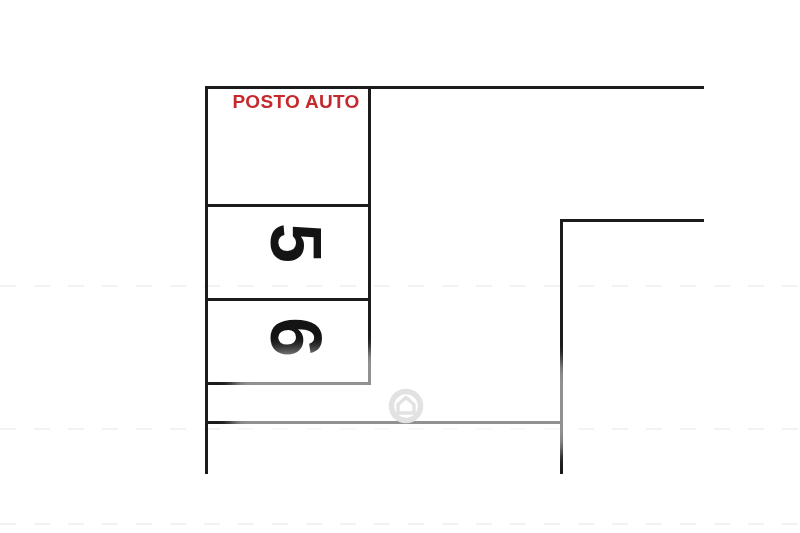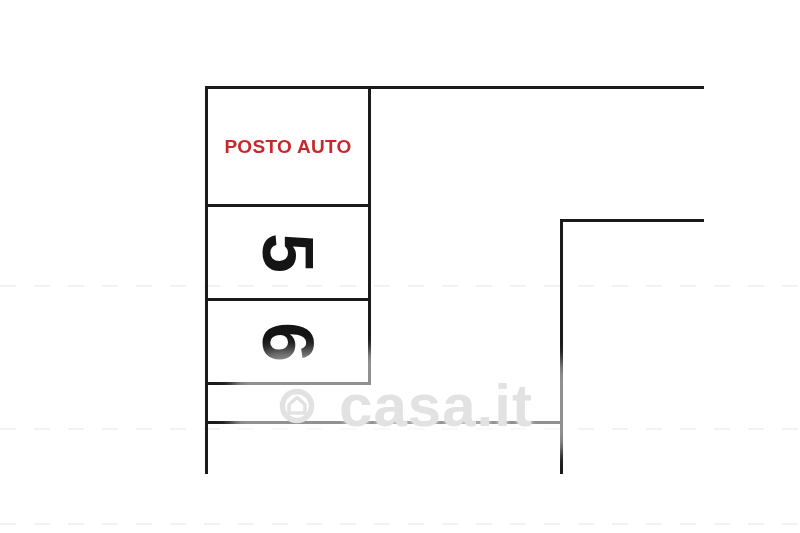--- a/index.html
+++ b/index.html
@@ -6,21 +6,21 @@
   .stage {
     position:relative; width:800px; height:533px; overflow:hidden;
     background:var(--canvas-bg,#ffffff);
     font-family:"Liberation Sans", sans-serif;
   }
   
   .ln { position:absolute; background:var(--line-color,#1b1b1b); z-index:2; }
   
   .cell {
     position:absolute; display:flex; flex-direction:column;
-    align-items:center; justify-content:center; text-align:center; z-index:3;
+    align-items:center; justify-content:space-between; text-align:center; z-index:3;margin-left:8px;
   }
   .label-red {
     color:var(--label-red,#c5292d); font-weight:bold; font-size:19px;
     line-height:1.32; letter-spacing:.3px; white-space:nowrap;
   }
   .digit {
     font-weight:bold; font-size:72px; color:#141414; line-height:1;
     transform:rotate(90deg); display:inline-block;
   }
   
@@ -78,17 +78,16 @@
     <span class="digit">6</span>
   </div>
 
   <div class="watermark">
     <div class="wm-halo"></div>
     <div class="wm-body">
       <svg class="wm-logo" width="36" height="36" viewBox="0 0 36 36">
         <circle cx="18" cy="18" r="14.5" fill="none" stroke="currentColor" stroke-width="5.5"></circle>
         <path d="M18 9.5 L26 16.5 L26 25 L10 25 L10 16.5 Z" fill="none" stroke="currentColor" stroke-width="3.5" stroke-linejoin="round"></path>
       </svg>
-      <span class="wm-text">casa.it</span>
     </div>
   </div>
 
 </div>
 
 </body></html>

